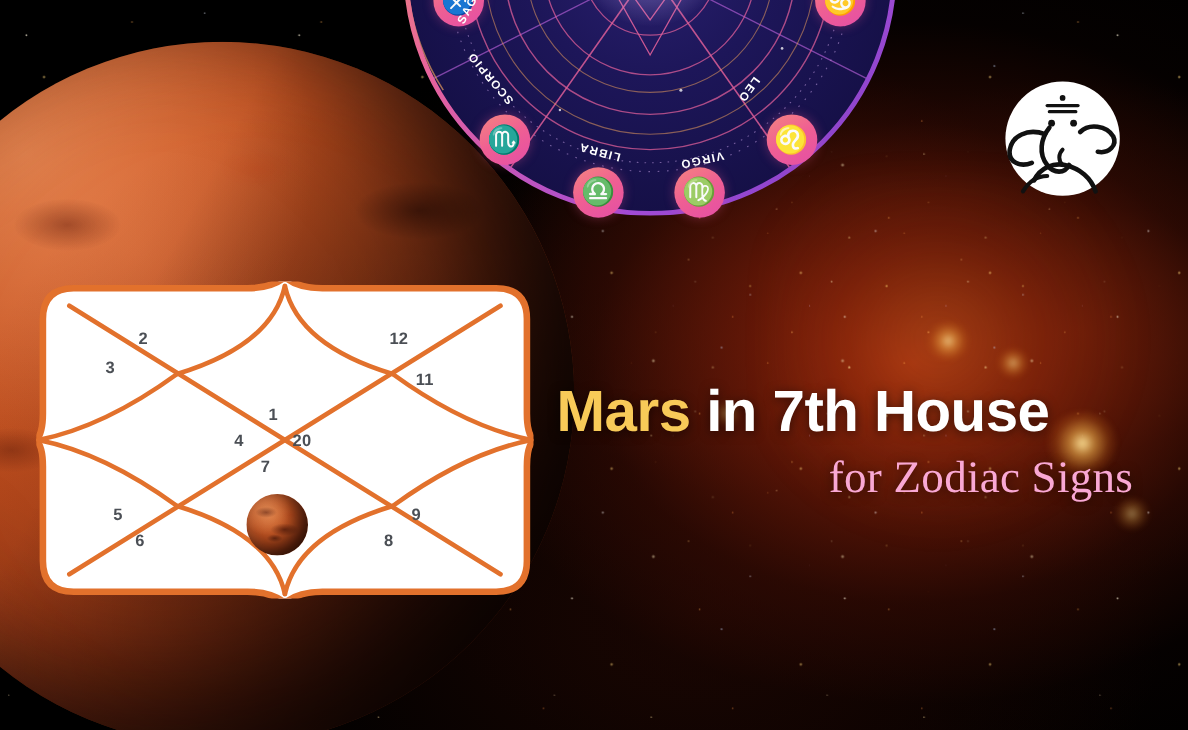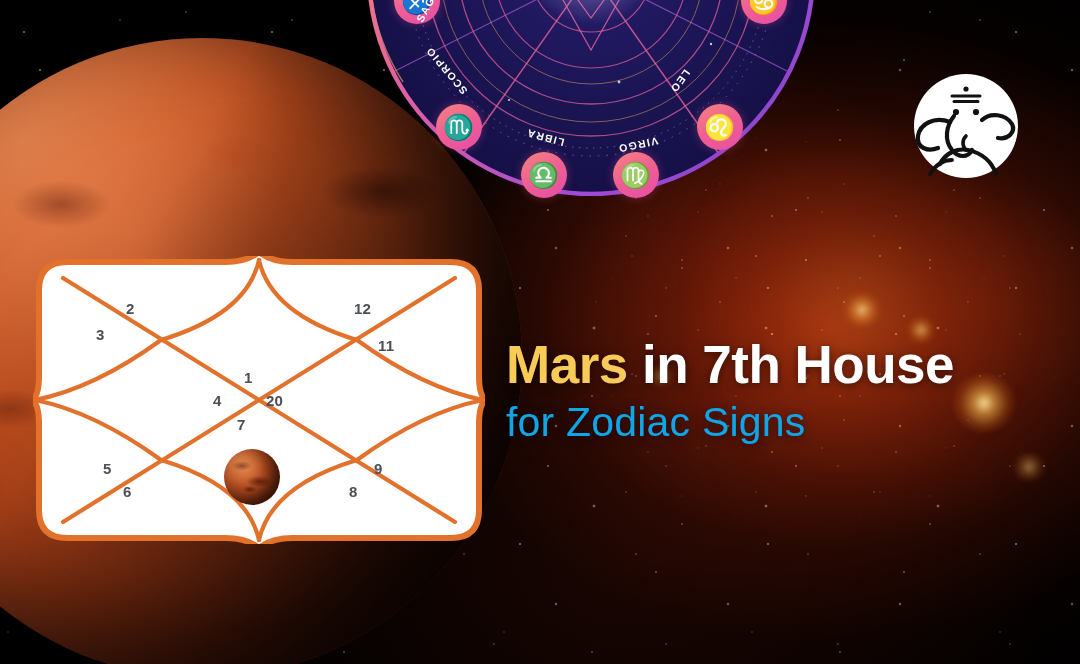--- a/index.html
+++ b/index.html
@@ -162,32 +162,32 @@
     content:""; position:absolute; inset:0; border-radius:50%;
     background-image:
       radial-gradient(ellipse 14px 7px at 32% 30%, rgba(80,26,10,.5), transparent 70%),
       radial-gradient(ellipse 18px 8px at 62% 58%, rgba(60,18,8,.55), transparent 72%),
       radial-gradient(ellipse 10px 5px at 46% 72%, rgba(45,14,6,.5), transparent 72%),
       radial-gradient(ellipse 12px 6px at 72% 34%, rgba(255,180,130,.18), transparent 70%);
     mix-blend-mode:multiply;
   }
 
   
-  .title-block{ position:absolute; left:506px; top:338px; width:540px; }
+  .title-block{ position:absolute; left:506px; top:348px; width:540px; }
   .title-main{
     font-family:"Liberation Sans Narrow","Liberation Sans", sans-serif;
     font-weight:bold; font-size:53px; line-height:1.02;
     color:#ffffff; letter-spacing:-.5px; white-space:nowrap;
     text-shadow:0 2px 10px rgba(0,0,0,.55);
   }
   .title-accent{ color:#f8ca58; }
   .title-sub{
-    margin-top:7px; padding-right:16px;
-    font-family:Liberation Sans, sans-serif;
-    font-weight:300; font-size:41px; color:#0ea5e9;
+    margin-top:7px; text-align:right; padding-right:16px;
+    font-family:Liberation Serif, serif;
+    font-weight:300; font-size:41px; color:#f9a8d4;
     letter-spacing:.2px; white-space:nowrap;
     text-shadow:0 2px 10px rgba(0,0,0,.55);
   }
 </style>
 </head>
 <body>
 
 <div id="banner">
 
   <div class="space-base"></div>

